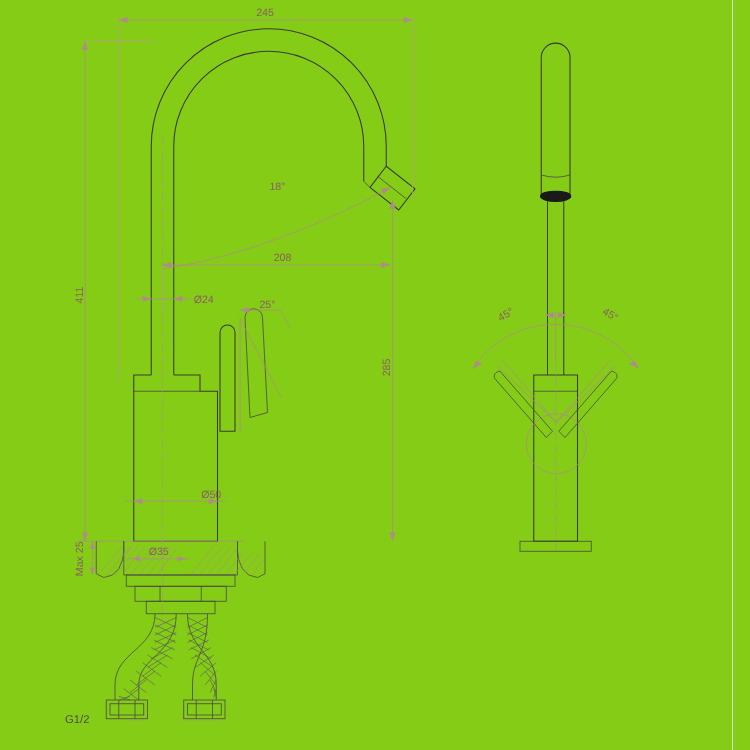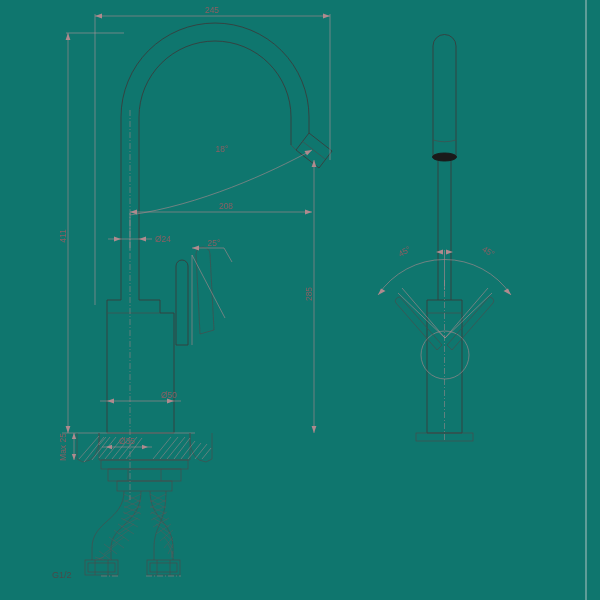--- a/index.html
+++ b/index.html
@@ -10,21 +10,21 @@
   body {
     width: 600px;
     height: 600px;
     font-family: "Liberation Sans", sans-serif;
     overflow: hidden;
   }
   #sheet {
     position: relative;
     width: 600px;
     height: 600px;
-    background: #0f766e;
+    background: #84cc16;
   }
   #sheet svg {
     position: absolute;
     top: 0;
     left: 0;
   }
   text {
     font-family: "Liberation Sans", sans-serif;
     fill: #8a5f63;
   }

